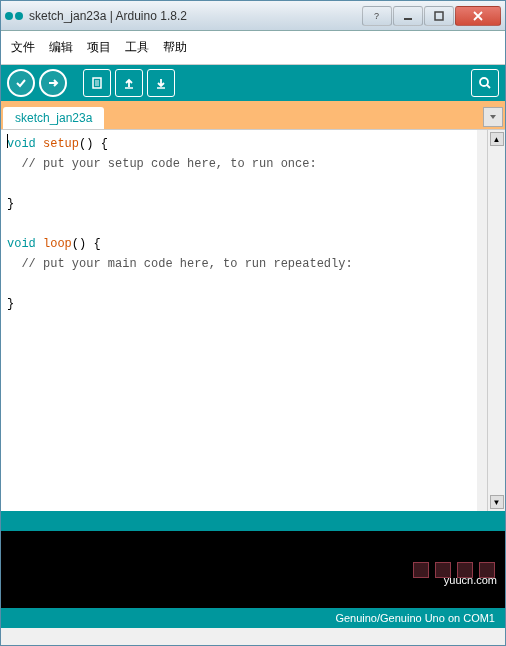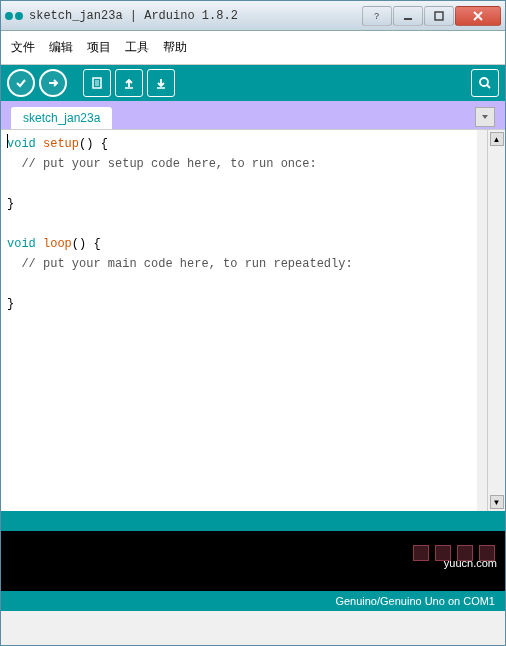--- a/index.html
+++ b/index.html
@@ -11,21 +11,20 @@
     overflow: hidden;
     border: 1px solid #5a8ca8;
   }
   .titlebar {
     height: 30px;
     background: linear-gradient(to bottom, #f0f4f8 0%, #dbe4ec 50%, #c8d6e2 100%);
     display: flex;
     align-items: center;
     padding: 0 4px;
     border-bottom: 1px solid #8aa;
-    font-family: Liberation Mono, monospace;
   }
   .titlebar-icon {
     width: 18px;
     height: 18px;
     margin-right: 6px;
     position: relative;
   }
   .titlebar-icon::before, .titlebar-icon::after {
     content: '';
     position: absolute;
@@ -100,25 +99,25 @@
     background: #1a9ea3;
     border: 2px solid #fff;
   }
   .tool-btn.square {
     border-radius: 3px;
     border: 1px solid #fff;
     background: transparent;
   }
   .toolbar-spacer { flex: 1; }
   .tab-area {
-    background: #c4b5fd;
+    background: #fdba74;
     height: 28px;
     display: flex;
     align-items: flex-end;
-    padding: 0 10px;
+    padding: 0 2px;
   }
   .tab {
     background: #fff;
     padding: 4px 12px;
     font-size: 12px;
     color: #00979d;
     border-radius: 3px 3px 0 0;
     cursor: pointer;
   }
   .tab-area-right {
@@ -180,21 +179,21 @@
     display: flex;
     align-items: center;
     justify-content: center;
     cursor: pointer;
   }
   .teal-strip {
     height: 20px;
     background: #00979d;
   }
   .console {
-    height: 60px;
+    height: 77px;
     background: #000;
     position: relative;
   }
   .watermark {
     position: absolute;
     right: 10px;
     bottom: 30px;
     color: #d0687a;
     font-size: 11px;
     text-shadow: 0 0 4px #d0687a;

